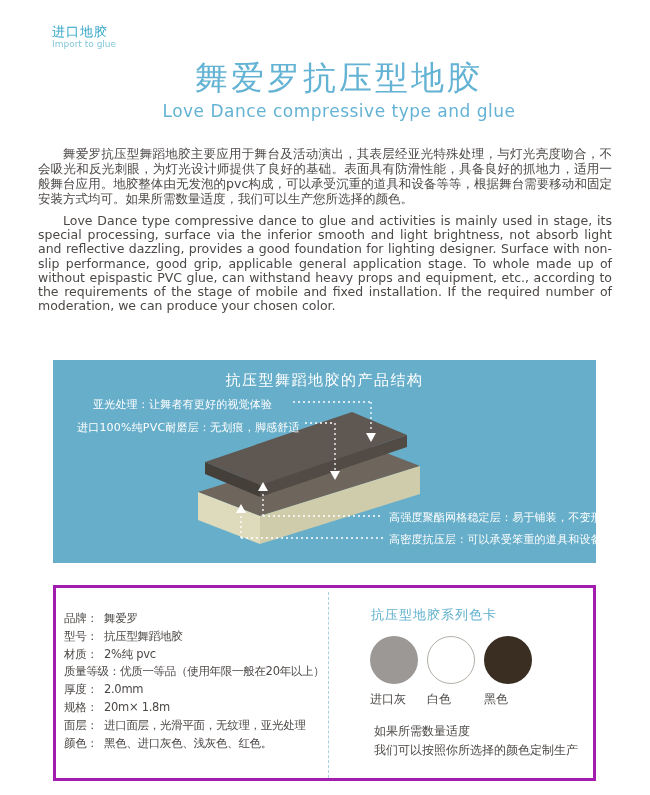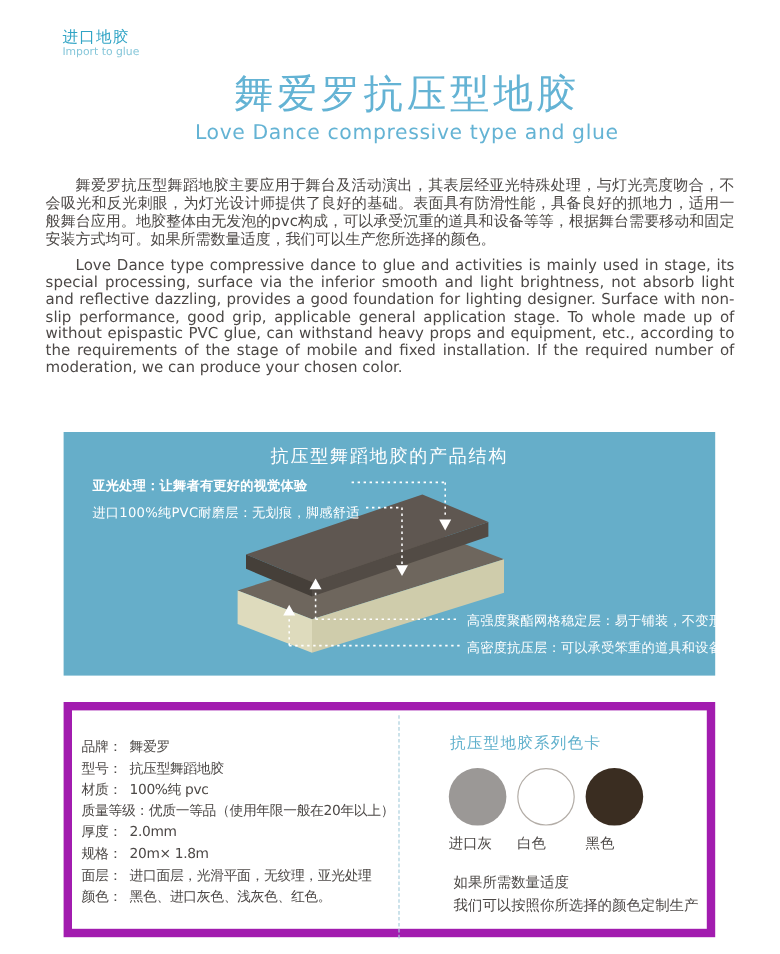--- a/index.html
+++ b/index.html
@@ -22,28 +22,28 @@
         text-align:justify;text-indent:2em;}
   .para-zh{top:146px;font-size:12.5px;line-height:15px;}
   .para-en{top:214px;font-size:12.5px;line-height:14.2px;}
 
   
   .diagram{position:absolute;left:53px;top:360px;width:543px;height:203px;background:#66aec9;}
   .diagram svg{position:absolute;left:0;top:0;display:block;}
   .diagram-title{position:absolute;left:0;top:11px;width:100%;text-align:center;
                  color:#ffffff;font-size:15px;letter-spacing:1.5px;}
   .dlabel{position:absolute;color:#ffffff;font-size:11px;white-space:nowrap;letter-spacing:.2px;}
-  .dl1{left:24px;top:37px;font-weight:bold;}
+  .dl1{left:40px;top:37px;}
   .dl2{left:24px;top:60px;}
   .dl3{left:336px;top:150px;}
   .dl4{left:336px;top:172px;}
 
   
   .bottom-box{position:absolute;left:53px;top:585px;width:543px;height:196px;
-              border:7px solid #a21caf;box-sizing:border-box;background:#fff;}
+              border:3px solid #a21caf;box-sizing:border-box;background:#fff;}
   .divider{position:absolute;left:272px;top:4px;height:186px;border-left:1px dashed #aacfdd;}
   .specs{position:absolute;left:8px;top:22px;}
   .spec-row{font-size:11.5px;color:#4c4846;line-height:17.8px;letter-spacing:-0.3px;white-space:nowrap;}
   .spec-label{display:inline-block;min-width:40px;}
 
   .card-title{position:absolute;left:315px;top:18px;width:162px;
               font-size:13px;color:#5fb0cc;letter-spacing:1px;}
   .swatches{position:absolute;left:314px;top:48px;display:flex;gap:8px;}
   .swatch{width:49px;text-align:left;}
   .circle{width:48px;height:48px;border-radius:50%;box-sizing:border-box;}
@@ -102,21 +102,21 @@
     <div class="dlabel dl3">高强度聚酯网格稳定层：易于铺装，不变形</div>
     <div class="dlabel dl4">高密度抗压层：可以承受笨重的道具和设备</div>
   </div>
 
   <div class="bottom-box">
     <div class="divider"></div>
 
     <div class="specs">
       <div class="spec-row"><span class="spec-label">品牌：</span><span>舞爱罗</span></div>
       <div class="spec-row"><span class="spec-label">型号：</span><span>抗压型舞蹈地胶</span></div>
-      <div class="spec-row"><span class="spec-label">材质：</span><span>100%纯 pvc</span></div>
+      <div class="spec-row"><span class="spec-label">材质：</span><span>2%纯 pvc</span></div>
       <div class="spec-row"><span class="spec-label">质量等级：</span><span>优质一等品（使用年限一般在20年以上）</span></div>
       <div class="spec-row"><span class="spec-label">厚度：</span><span>2.0mm</span></div>
       <div class="spec-row"><span class="spec-label">规格：</span><span>20m× 1.8m</span></div>
       <div class="spec-row"><span class="spec-label">面层：</span><span>进口面层，光滑平面，无纹理，亚光处理</span></div>
       <div class="spec-row"><span class="spec-label">颜色：</span><span>黑色、进口灰色、浅灰色、红色。</span></div>
     </div>
 
     <div class="card-title">抗压型地胶系列色卡</div>
     <div class="swatches">
       <div class="swatch">

